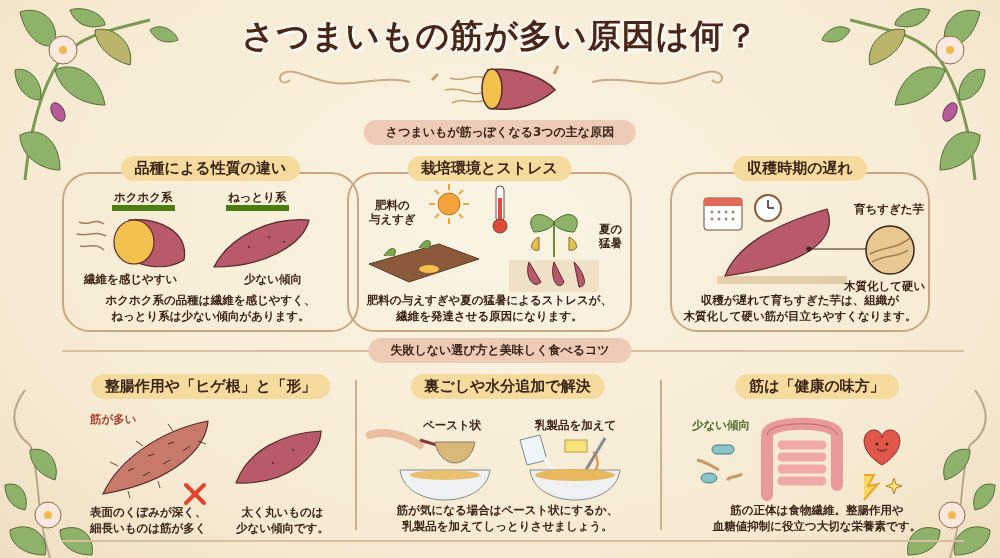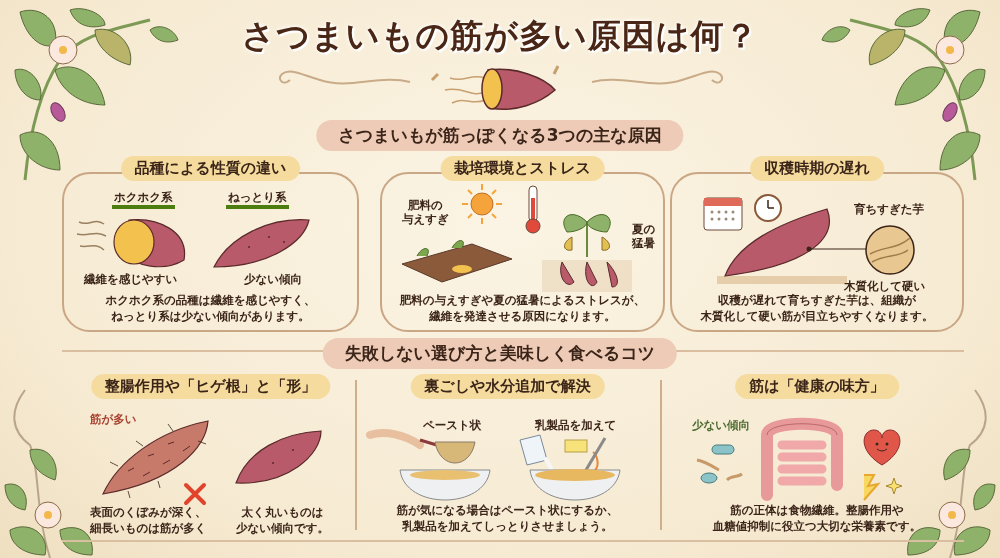--- a/index.html
+++ b/index.html
@@ -22,50 +22,50 @@
   .swirl { position: absolute; top: 64px; width: 140px; height: 30px; }
   .swirl.left { left: 270px; }
   .swirl.right { left: 592px; }
 
   .hero { position: absolute; left: 440px; top: 58px; width: 120px; height: 60px; }
 
   
   .section-banner {
     position: absolute; left: 50%; transform: translateX(-50%);
     background: #edcbb7; border-radius: 18px;
-    padding: 4px 22px; font-size: 17px; font-weight: bold; color: #3b2418;
+    padding: 4px 22px; font-size: 12px; font-weight: bold; color: #3b2418;
     white-space: nowrap;
   }
   .banner-1 { top: 120px; }
   .banner-2 { top: 338px; }
 
   
   .card {
     position: absolute; border: 2px solid #c9a784; border-radius: 28px;
   }
   .card-top { top: 172px; height: 160px; }
   .card-1 { left: 62px; width: 297px; }
-  .card-2 { left: 380px; width: 285px; }
-  .card-3 { left: 670px; width: 294px; padding-left: 36px; }
+  .card-2 { left: 347px; width: 285px; }
+  .card-3 { left: 670px; width: 260px; padding-left: 36px; }
 
   .pill {
     position: absolute; left: 50%; transform: translateX(-50%);
     background: #f5dc9e; border-radius: 16px; padding: 3px 14px;
     font-size: 15px; font-weight: bold; color: #3b2418; white-space: nowrap;
   }
   .card-top .pill { top: -18px; }
 
   .desc {
     position: absolute; left: 0; right: 0; text-align: center;
     font-size: 11.5px; font-weight: bold; color: #3b2418; line-height: 16px;
   }
   .card-top .desc { bottom: 6px; }
 
   .label { position: absolute; font-size: 11.5px; font-weight: bold; color: #3b2418; white-space: nowrap; }
-  .sublabel-ul { border-bottom: 4px solid #4d7c0f; padding: 0 2px; }
+  .sublabel-ul { border-bottom: 6px solid #4d7c0f; padding: 0 2px; }
 
   
   .bottom-panel {
     position: absolute; left: 62px; top: 350px; width: 902px; height: 192px;
     border-top: 2px solid #d9bea0; border-bottom: 2px solid #d9bea0;
   }
   .divider { position: absolute; top: 380px; width: 2px; height: 150px; background: #cfae8c; }
   .col { position: absolute; top: 370px; height: 178px; }
   .col-1 { left: 68px; width: 285px; }
   .col-2 { left: 365px; width: 285px; }

